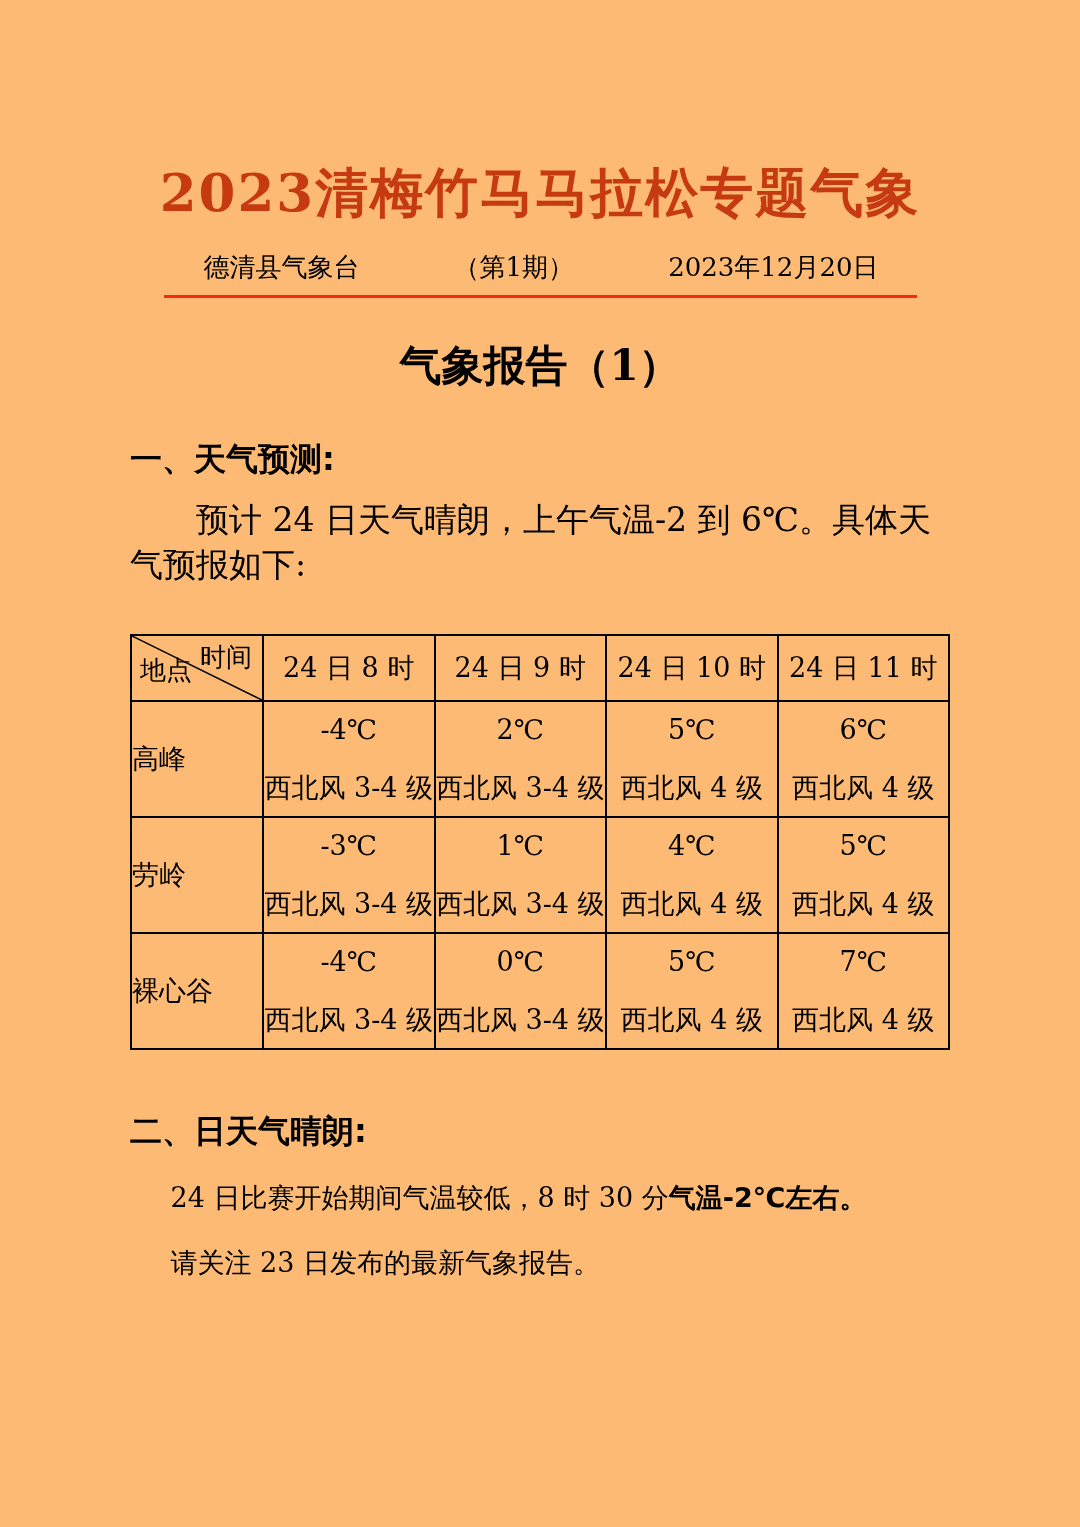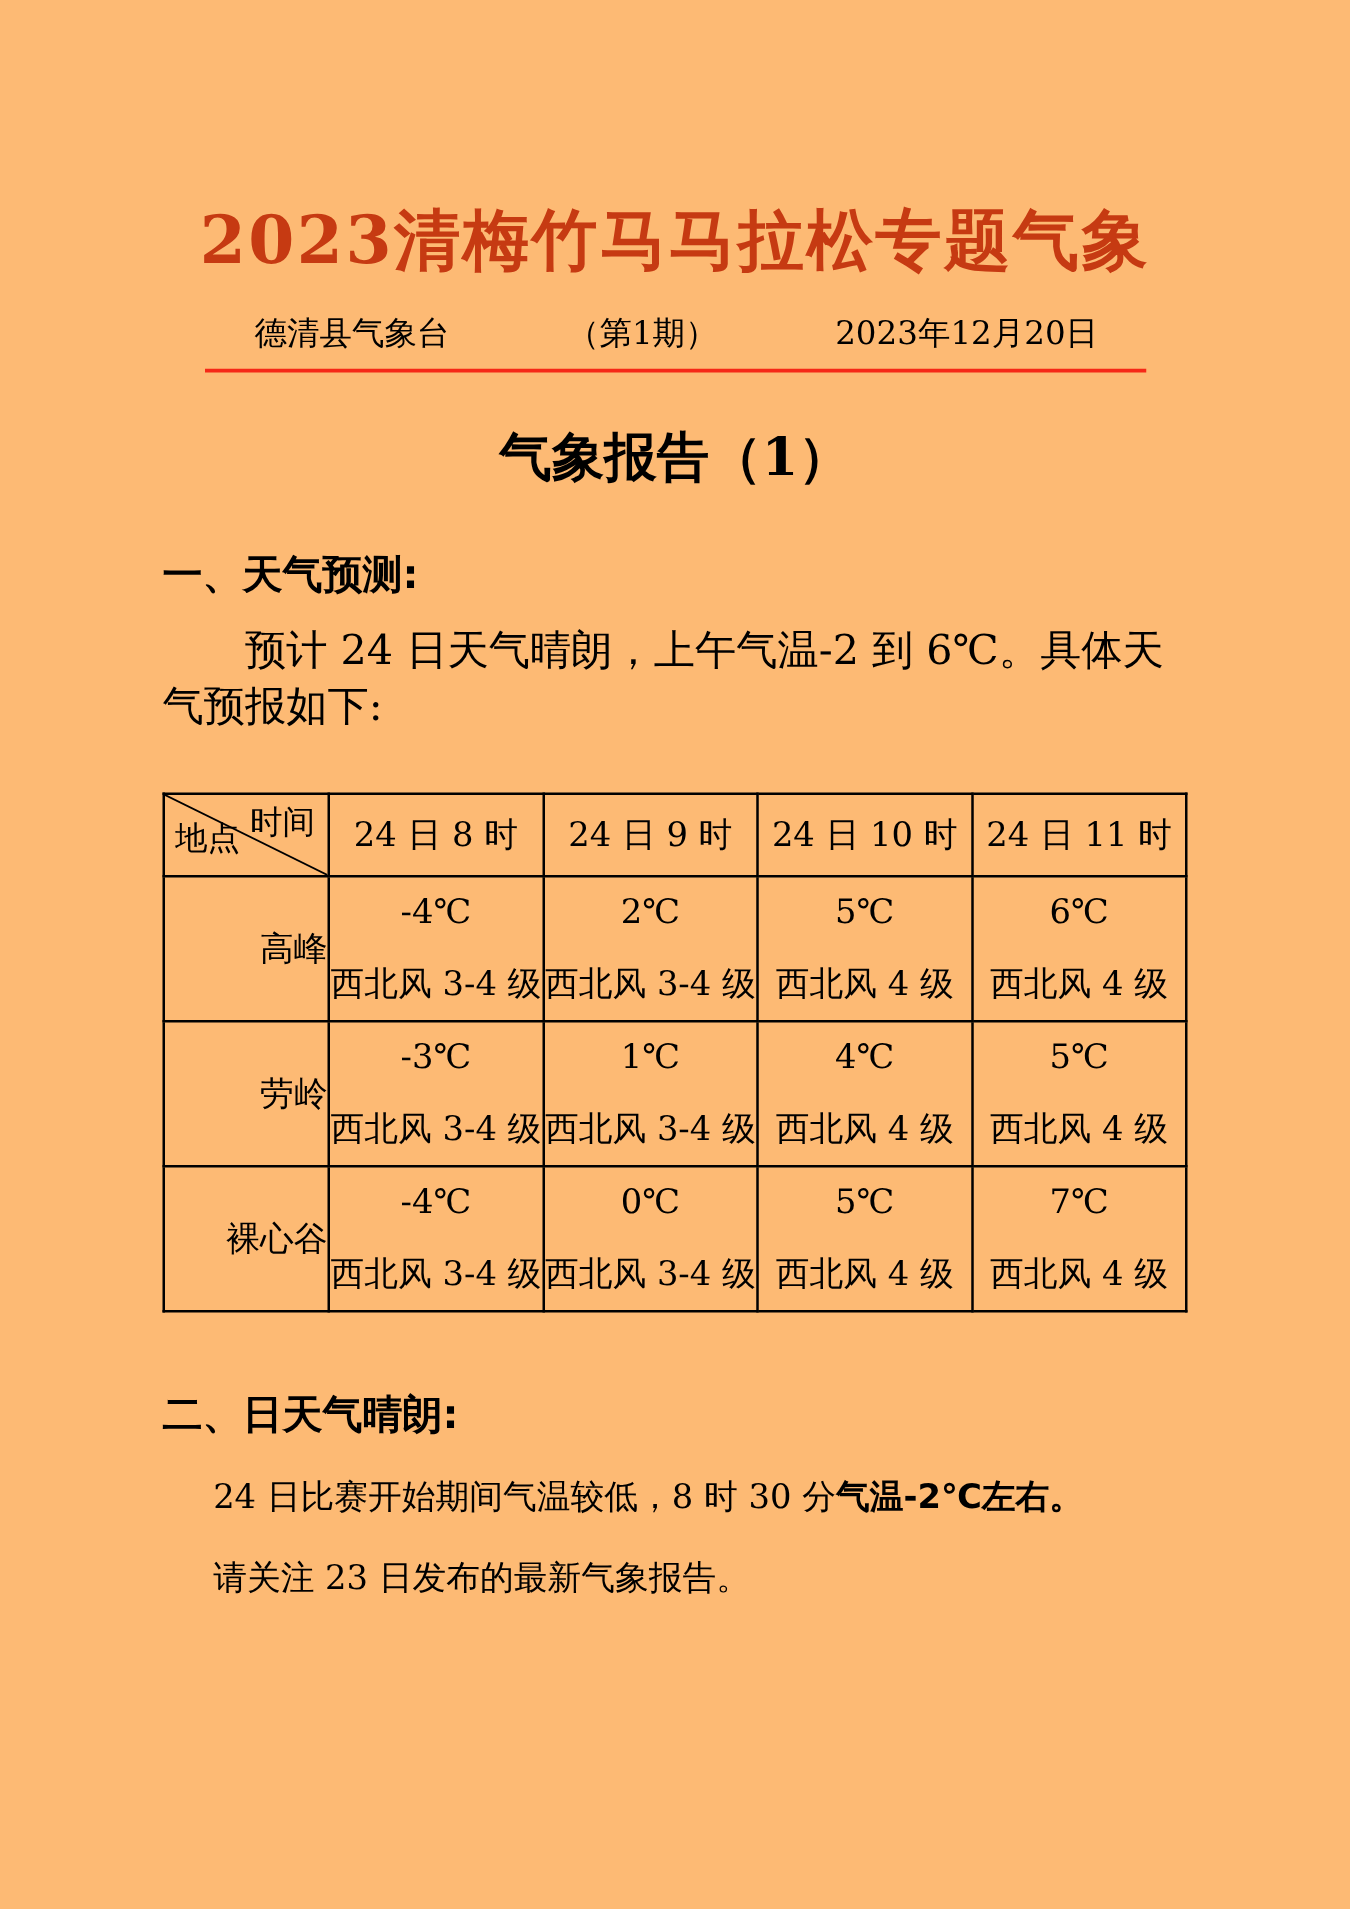--- a/index.html
+++ b/index.html
@@ -71,21 +71,21 @@
     border: 2px solid #000000;
     padding: 0;
     font-weight: 400;
   }
   .col-loc { width: 132px; }
   .corner-cell { position: relative; height: 64px; }
   .corner-svg { position: absolute; left: 0; top: 0; width: 100%; height: 100%; display: block; }
   .corner-time { position: absolute; top: 4px; right: 10px; font-size: 26px; }
   .corner-place { position: absolute; bottom: 12px; left: 8px; font-size: 26px; }
   .time-header { font-size: 27px; text-align: center; height: 64px; }
-  .loc-cell { text-align: right; vertical-align: middle; font-size: 27px; height: 114px; font-family: Liberation Mono, monospace; }
+  .loc-cell { text-align: left; vertical-align: middle; font-size: 27px; height: 114px; font-family: Liberation Mono, monospace; }
   .data-cell { text-align: center; vertical-align: top; height: 114px; }
   .temp { margin-top: 12px; font-size: 27px; line-height: 1.2; }
   .wind { margin-top: 26px; font-size: 27px; line-height: 1.2; }
   .tips-heading { margin-top: 62px; }
   .tips-line {
     margin-top: 30px;
     font-size: 27px;
     line-height: 1.3;
     text-indent: 1.5em;
   }

